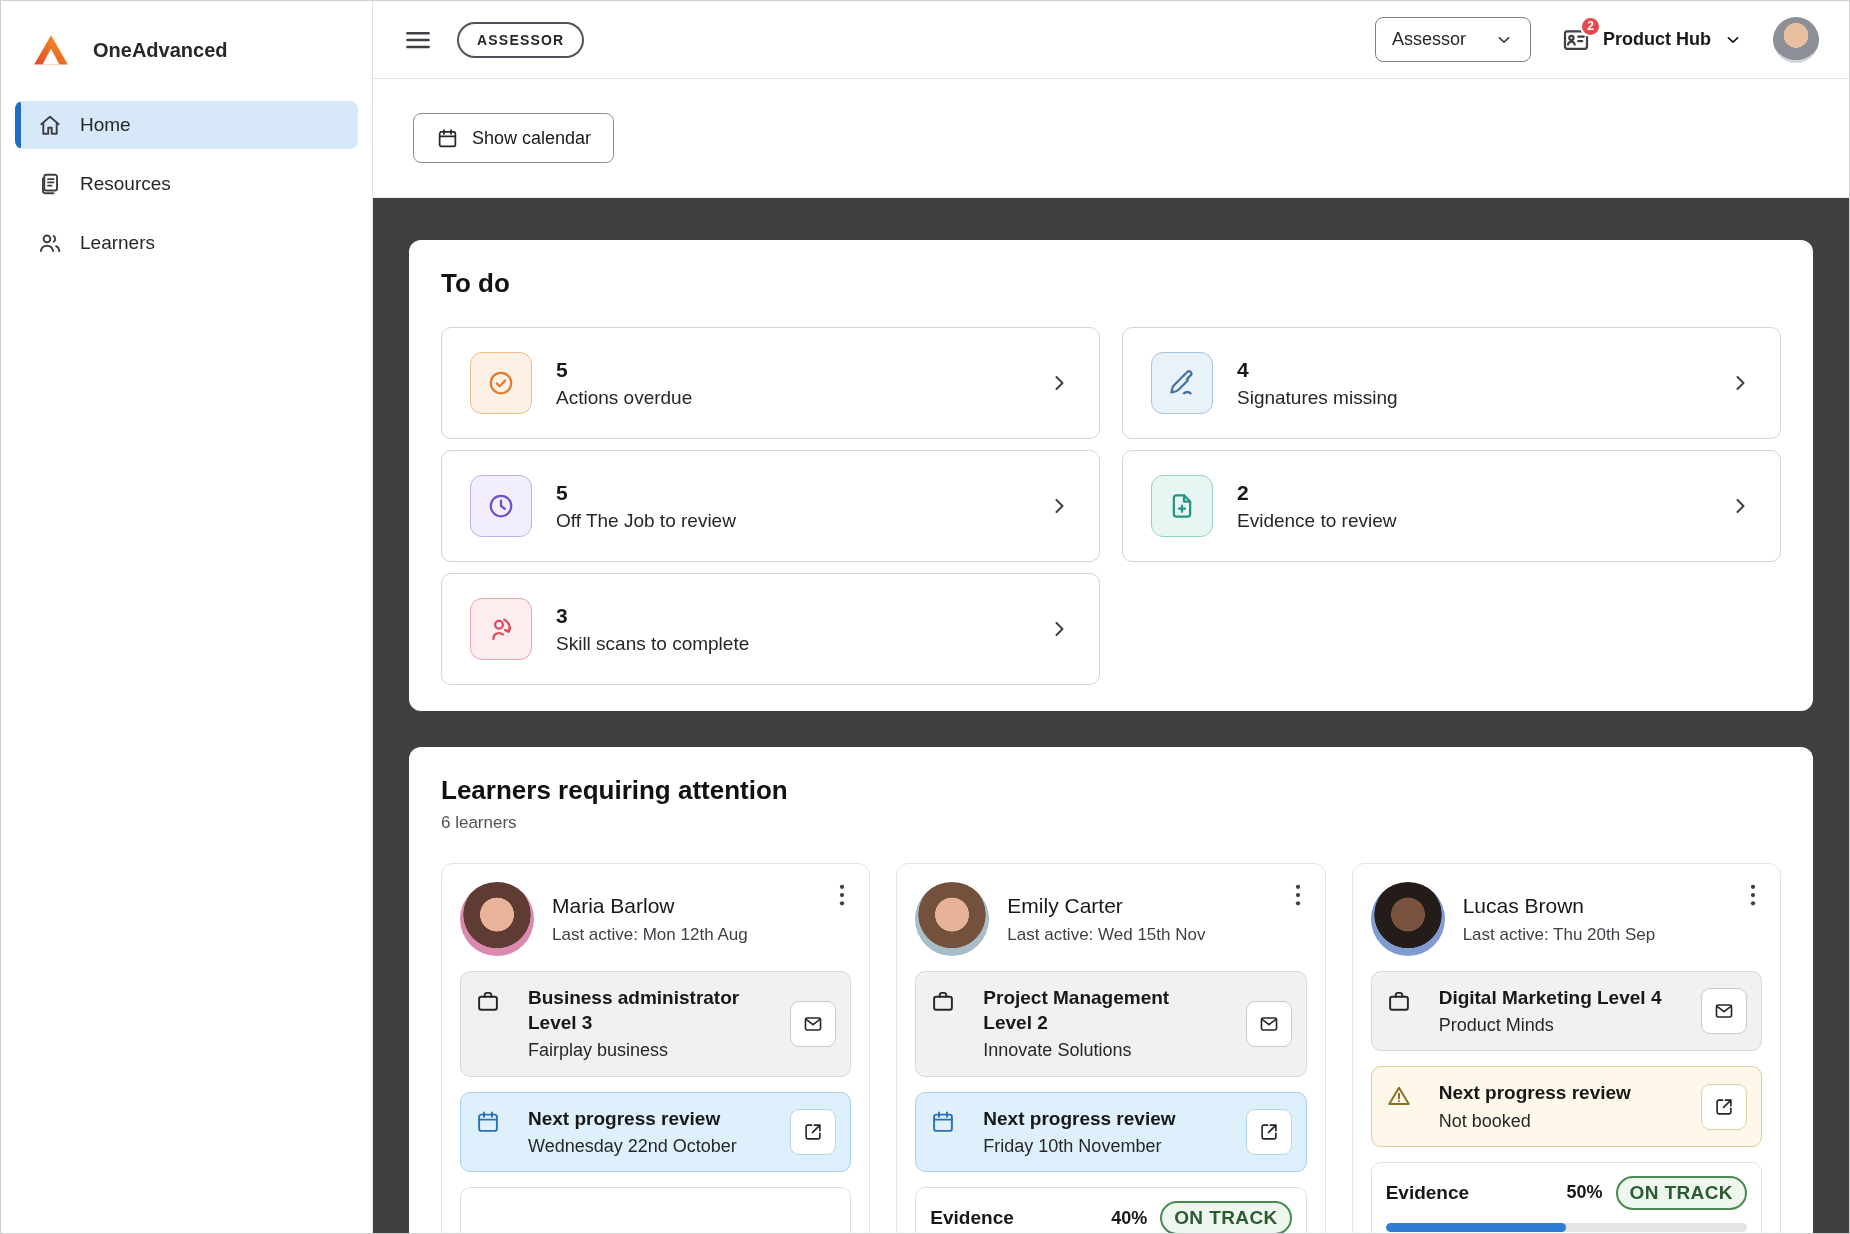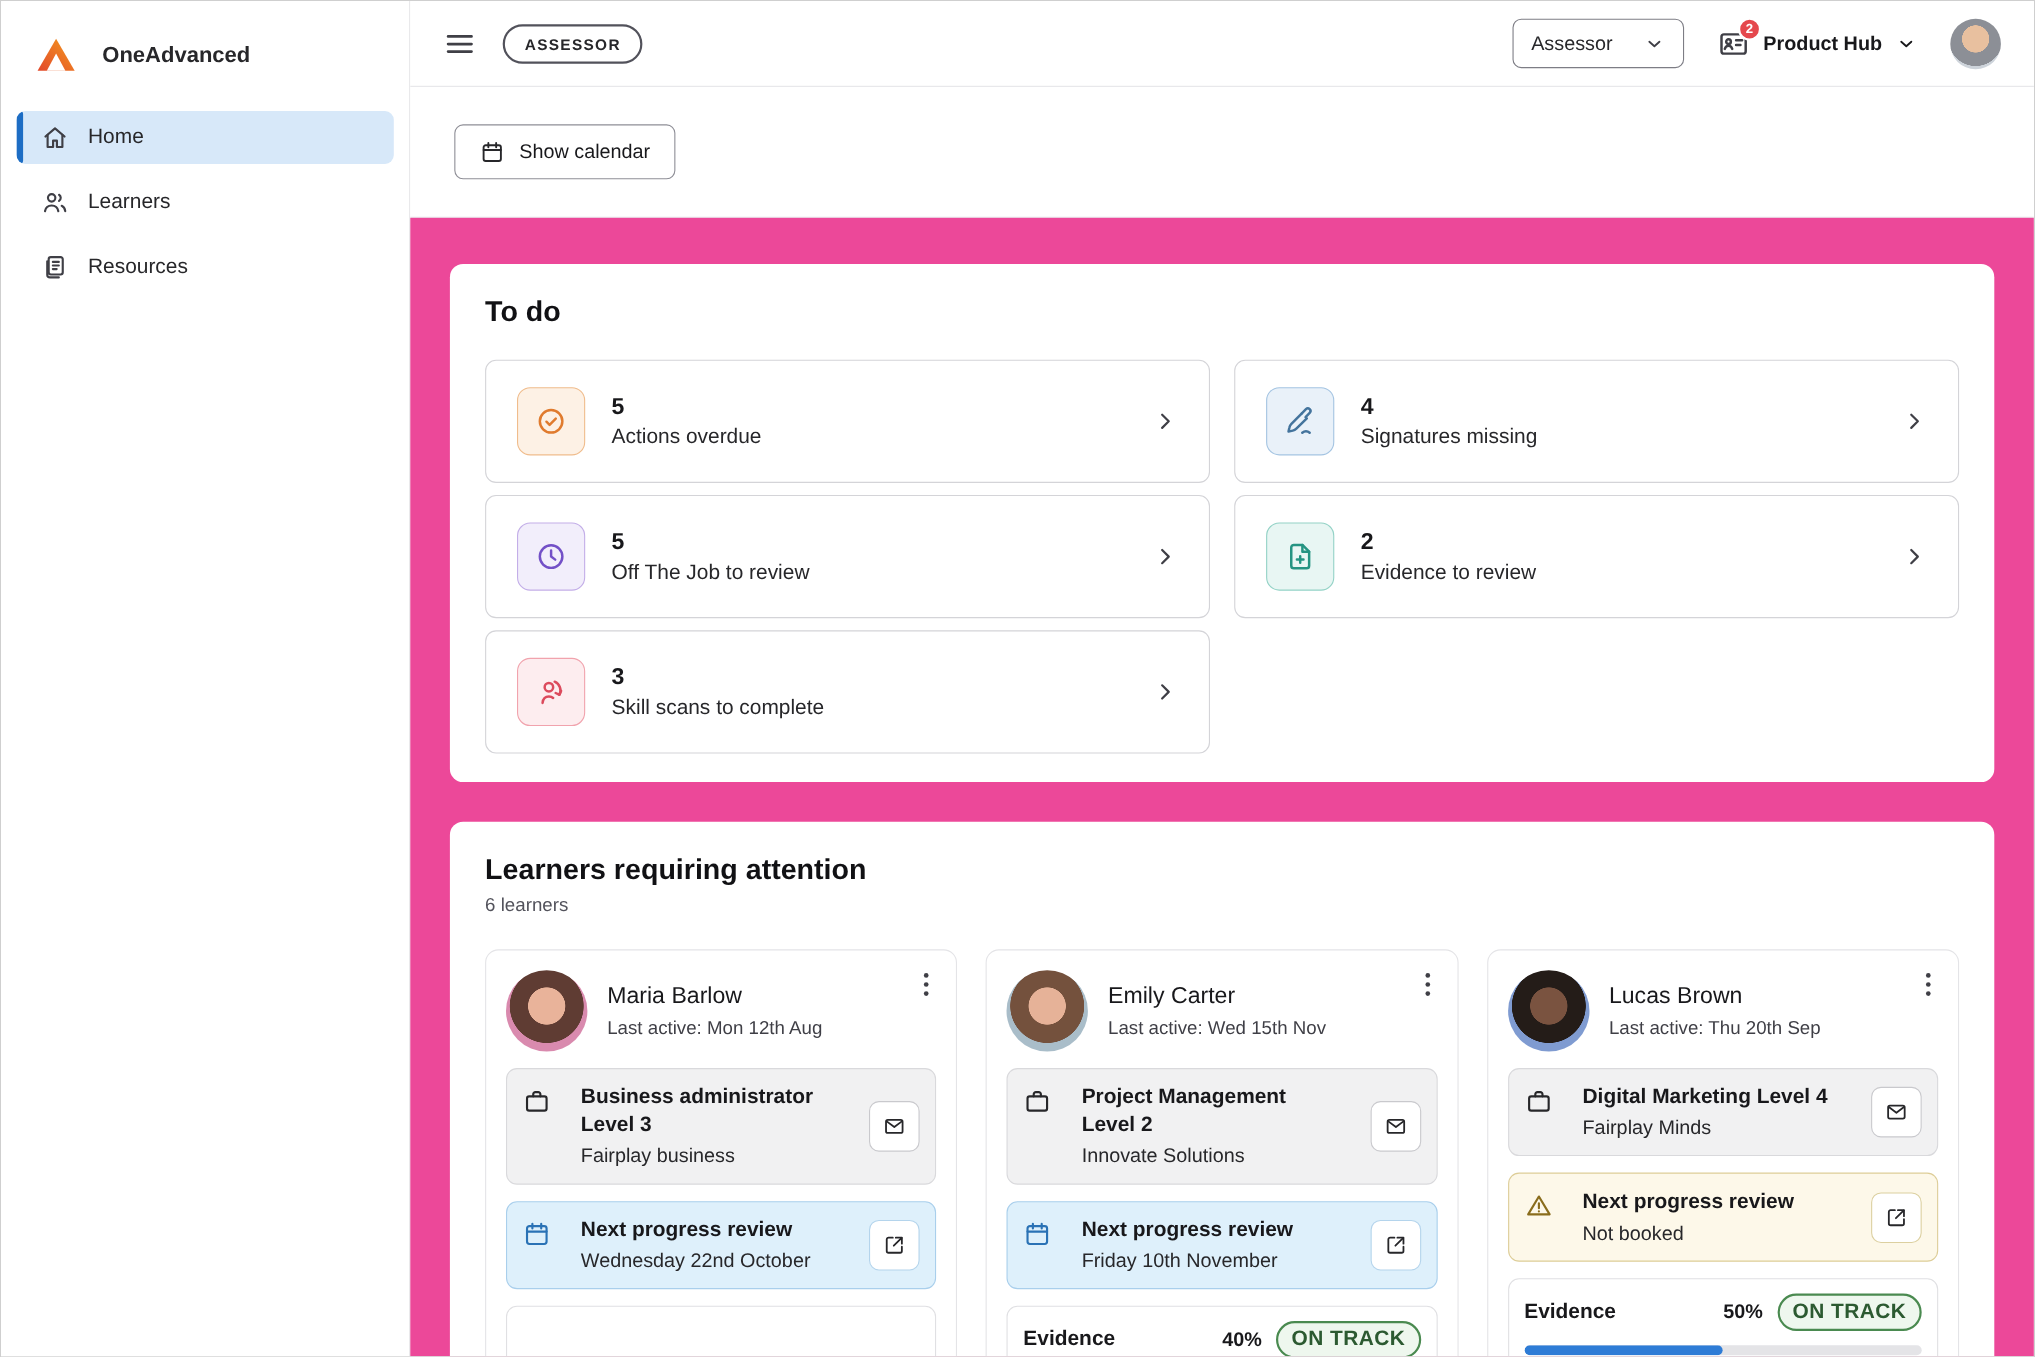--- a/index.html
+++ b/index.html
@@ -37,21 +37,21 @@
   .ph-badge{position:absolute;top:-9px;right:-10px;min-width:21px;height:21px;border-radius:11px;background:#e5484d;color:#fff;font-size:12px;font-weight:700;display:flex;align-items:center;justify-content:center;padding:0 5px;border:2px solid #fff}
   .chev-down{width:20px;height:20px}
   .avatar-sm{width:46px;height:46px;border-radius:50%;border:none;background:radial-gradient(circle at 50% 40%,#e8c09f 0 34%,#8c8f96 35% 68%,#cdd3da 69%)}
 
   .page-head{background:#fff;padding:28px 40px 34px;display:flex;align-items:flex-start;justify-content:space-between;border-bottom:1px solid #e8e8ea}
   .greeting{font-size:38px;font-weight:700;letter-spacing:.2px;color:#111114}
   .date{margin-top:9px;font-size:17px;color:#3f3f46}
   .calendar-btn{display:flex;align-items:center;gap:13px;border:1px solid #8e8e96;background:#fff;border-radius:8px;height:50px;padding:0 22px;font-size:18px;font-weight:500;color:#18181b;margin-top:6px}
   .calendar-btn svg{width:23px;height:23px;color:#27272a}
 
-  .content{flex:1;background:#ec4899;padding:42px 36px 0;overflow:hidden}
+  .content{flex:1;background:#404040;padding:42px 36px 0;overflow:hidden}
   .panel{background:#fff;border-radius:12px;padding:28px 32px 26px}
   .panel+.panel{margin-top:36px}
   .panel-title{font-size:26px;font-weight:700;color:#111114}
   .panel-sub{margin-top:7px;font-size:17px;color:#52525b}
 
   
   .todo-grid{margin-top:28px;display:grid;grid-template-columns:1fr 1fr;gap:11px 22px}
   .todo-item{display:flex;align-items:center;gap:24px;border:1px solid #d4d4d8;border-radius:10px;height:112px;padding:0 28px;background:#fff;cursor:pointer}
   .tile{width:62px;height:62px;border-radius:12px;border:1px solid;display:flex;align-items:center;justify-content:center;flex:none}
   .tile svg{width:30px;height:30px}
@@ -130,38 +130,38 @@
             <path d="M4 11.2 12 4.3l8 6.9"></path>
             <path d="M5.8 9.8V20h4.6v-5.4h3.2V20h4.6V9.8"></path>
           </svg>
       </span>
       <span class="nav-label">Home</span>
     </div>
     <div class="nav-item">
 
       <span class="nav-icon">
         <svg viewBox="0 0 24 24" fill="none" stroke="currentColor" stroke-width="1.8" stroke-linecap="round" stroke-linejoin="round">
+            <path d="M8.5 3.5h8.2a1.8 1.8 0 0 1 1.8 1.8v10.9a1.8 1.8 0 0 1-1.8 1.8H8.5a1.8 1.8 0 0 1-1.8-1.8V5.3a1.8 1.8 0 0 1 1.8-1.8z"></path>
+            <path d="M10.2 7.5h5M10.2 10.5h5M10.2 13.5h3.2"></path>
+            <path d="M5.5 7v11.2a2.3 2.3 0 0 0 2.3 2.3h7.4"></path>
+          </svg>
+      </span>
+      <span class="nav-label">Resources</span>
+    </div>
+    <div class="nav-item">
+
+      <span class="nav-icon">
+        <svg viewBox="0 0 24 24" fill="none" stroke="currentColor" stroke-width="1.8" stroke-linecap="round" stroke-linejoin="round">
             <circle cx="9.2" cy="8.2" r="3.1"></circle>
             <path d="M3.6 19.4c.5-3 2.8-4.8 5.6-4.8s5.1 1.8 5.6 4.8"></path>
             <path d="M15.4 5.6a3.1 3.1 0 0 1 0 5.2"></path>
             <path d="M17.6 14.9c1.7.7 2.7 2.2 3 4.5"></path>
           </svg>
       </span>
       <span class="nav-label">Learners</span>
-    </div>
-    <div class="nav-item">
-
-      <span class="nav-icon">
-        <svg viewBox="0 0 24 24" fill="none" stroke="currentColor" stroke-width="1.8" stroke-linecap="round" stroke-linejoin="round">
-            <path d="M8.5 3.5h8.2a1.8 1.8 0 0 1 1.8 1.8v10.9a1.8 1.8 0 0 1-1.8 1.8H8.5a1.8 1.8 0 0 1-1.8-1.8V5.3a1.8 1.8 0 0 1 1.8-1.8z"></path>
-            <path d="M10.2 7.5h5M10.2 10.5h5M10.2 13.5h3.2"></path>
-            <path d="M5.5 7v11.2a2.3 2.3 0 0 0 2.3 2.3h7.4"></path>
-          </svg>
-      </span>
-      <span class="nav-label">Resources</span>
     </div>
   </nav>
 </aside>
 
 <div class="main">
 
   <header class="topbar">
     <button class="hamburger" aria-label="menu">
       <svg viewBox="0 0 24 24" fill="none" stroke="currentColor" stroke-width="2" stroke-linecap="round">
           <path d="M3.5 6.5h17M3.5 12h17M3.5 17.5h17"></path>
@@ -461,21 +461,21 @@
 
           <div class="lc-box course">
             <span class="box-icon">
               <svg viewBox="0 0 24 24" fill="none" stroke="currentColor" stroke-width="1.8" stroke-linecap="round" stroke-linejoin="round">
                   <rect x="3.8" y="8" width="16.4" height="12" rx="1.8"></rect>
                   <path d="M9 8V6.3a1.8 1.8 0 0 1 1.8-1.8h2.4A1.8 1.8 0 0 1 15 6.3V8"></path>
                 </svg>
             </span>
             <span class="box-text">
               <span class="box-title">Digital Marketing Level 4</span>
-              <span class="box-sub">Fairplay Minds</span>
+              <span class="box-sub">Product Minds</span>
             </span>
             <button class="box-btn" aria-label="message">
               <svg viewBox="0 0 24 24" fill="none" stroke="currentColor" stroke-width="1.8" stroke-linecap="round" stroke-linejoin="round">
                   <rect x="3.8" y="5.5" width="16.4" height="13" rx="1.8"></rect>
                   <path d="M4.5 7l7.5 5.6L19.5 7"></path>
                 </svg>
             </button>
           </div>
 
           <div class="lc-box review warning">

